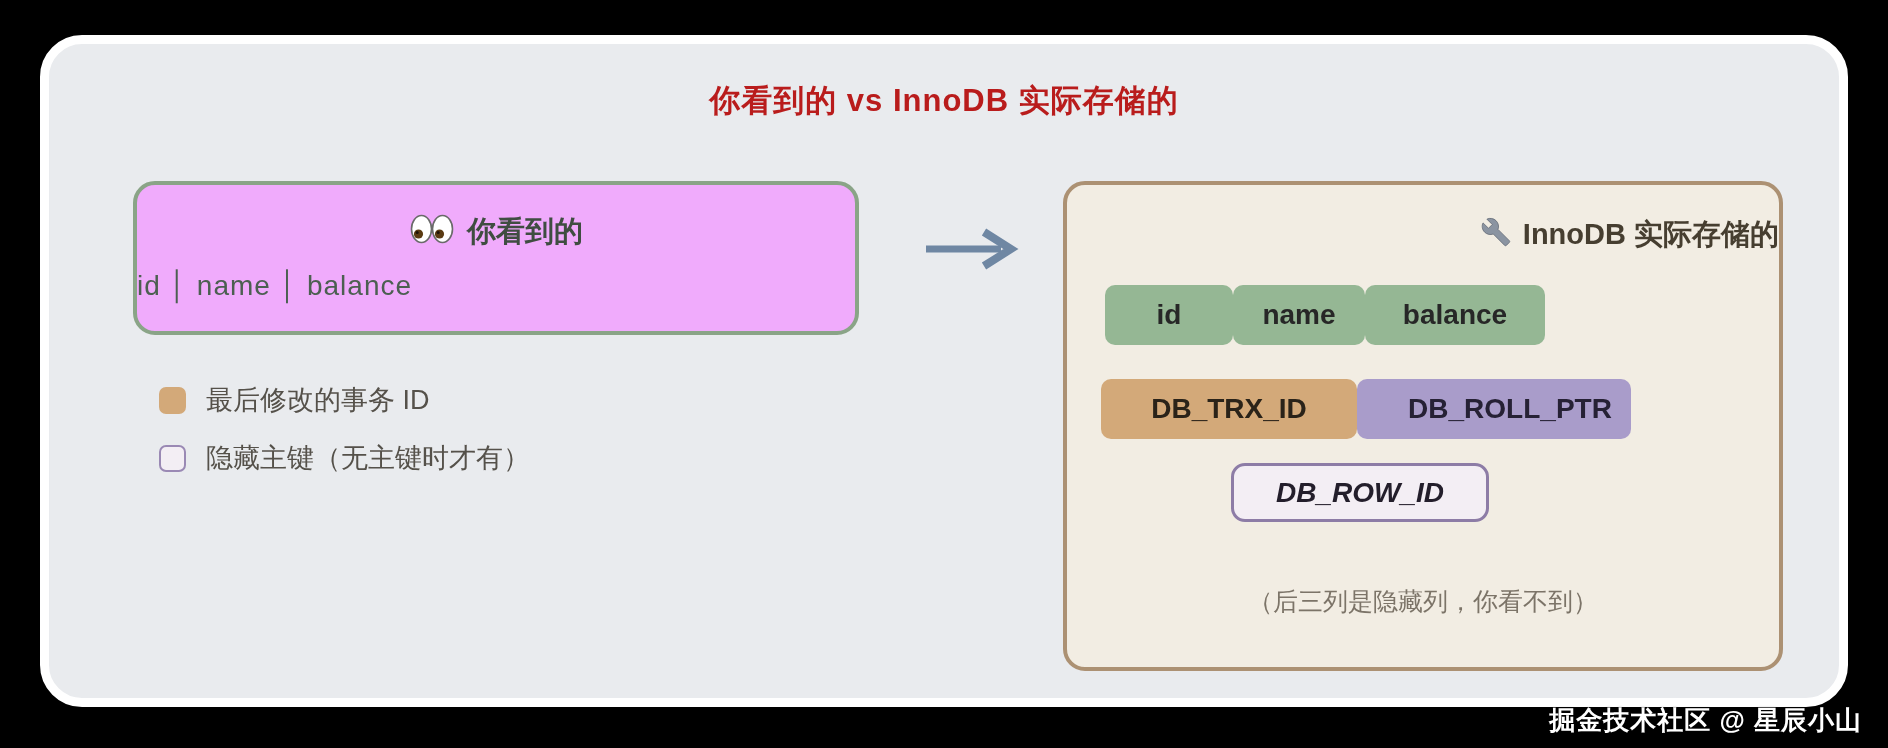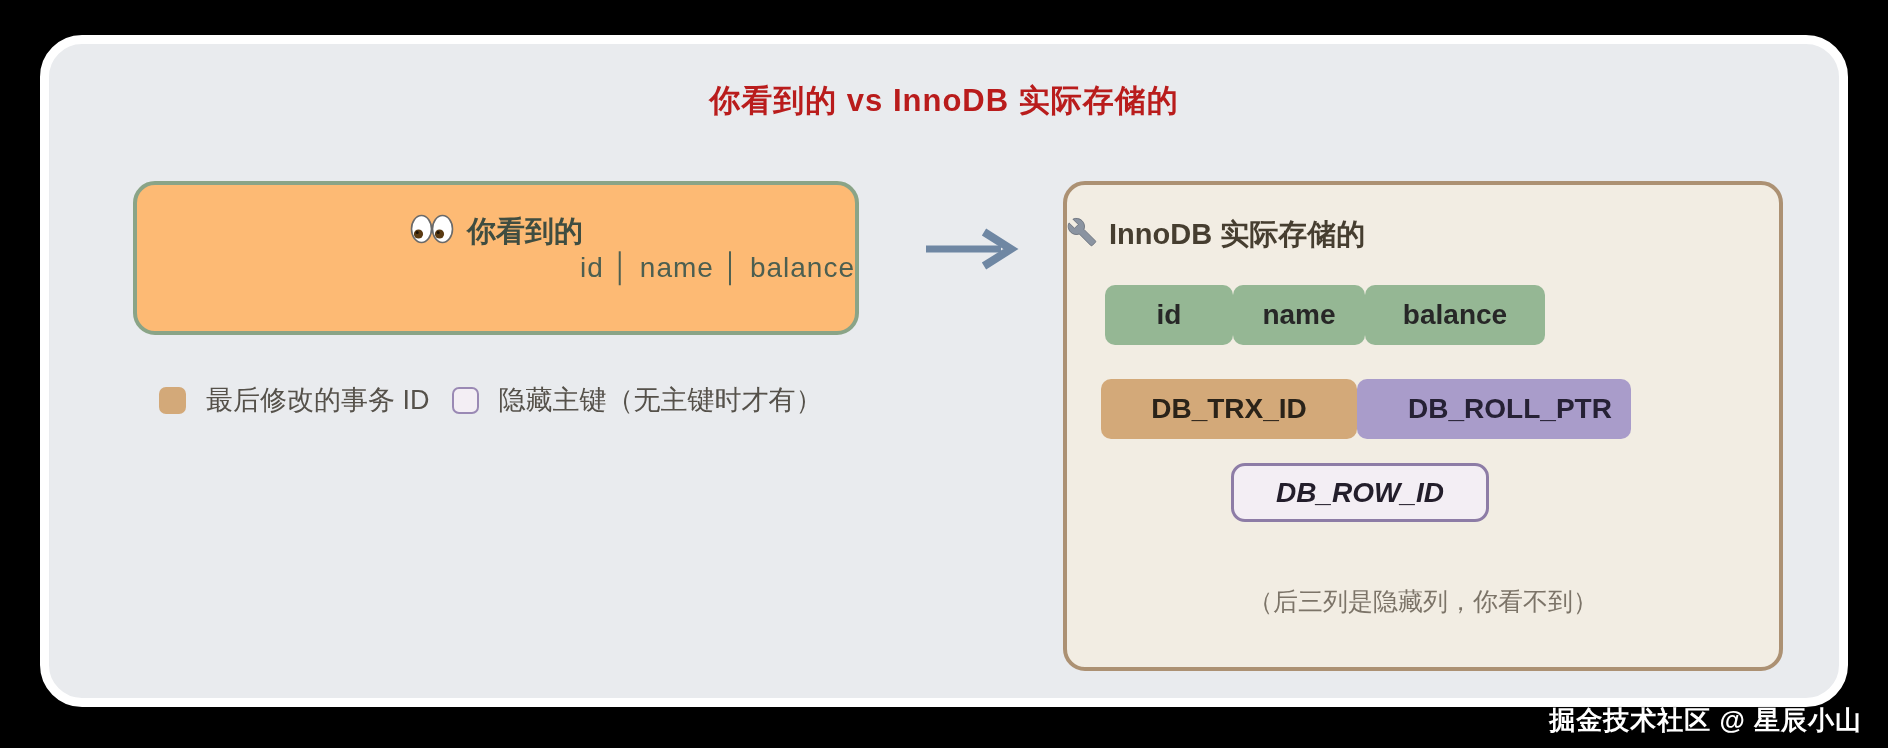--- a/index.html
+++ b/index.html
@@ -30,36 +30,37 @@
     font-size: 31px;
     font-weight: 700;
     color: #b91c1c;
     letter-spacing: 1px;
   }
   
   .visible-box {
     position: absolute;
     left: 84px; top: 137px;
     width: 726px; height: 154px;
-    background: #fdba74;
+    background: #f0abfc;
     border: 4px solid #8aa487;
     border-radius: 22px;
   }
   .vb-title {
     margin-top: 27px;
     display: flex;
     align-items: center;
     justify-content: center;
     gap: 12px;
     font-size: 29px;
     font-weight: 700;
     color: #3f4d41;
   }
   .vb-cols {
-    text-align: right;
+    margin-top: 18px;
+    text-align: left;
     font-size: 28px;
     color: #4c5f51;
     letter-spacing: 1px;
   }
   
   .arrow {
     position: absolute;
     left: 872px; top: 182px;
   }
   
@@ -70,21 +71,21 @@
     background: #f2ede3;
     border: 4px solid #ac9173;
     border-radius: 22px;
   }
   .sb-title {
     position: absolute;
     left: 0; top: 30px;
     width: 100%;
     display: flex;
     align-items: center;
-    justify-content: flex-start;
+    justify-content: flex-end;
     gap: 12px;
     font-size: 29px;
     font-weight: 700;
     color: #463e30;
   }
   .chip-row {
     position: absolute;
     display: flex;
   }
   .row-visible { left: 38px; top: 100px; }
@@ -117,21 +118,21 @@
     width: 100%;
     text-align: center;
     font-size: 25px;
     color: #7c7468;
   }
   
   .legend {
     position: absolute;
     left: 110px; top: 338px;
     display: flex;
-    flex-direction: row;
+    flex-direction: column;
     gap: 22px;
   }
   .legend-row {
     display: flex;
     align-items: center;
     gap: 20px;
   }
   .swatch {
     width: 27px; height: 27px;
     border-radius: 7px;

